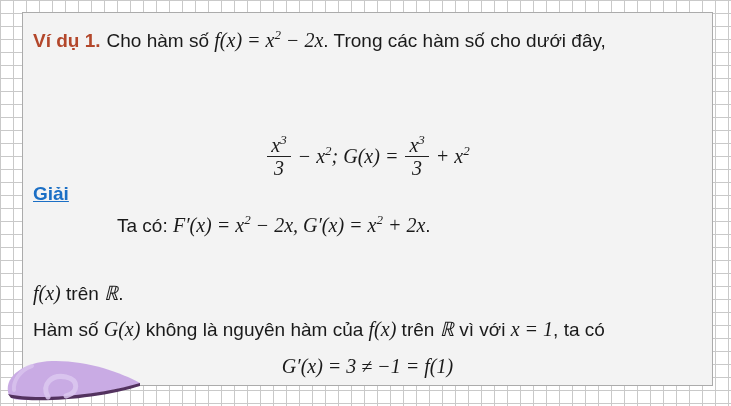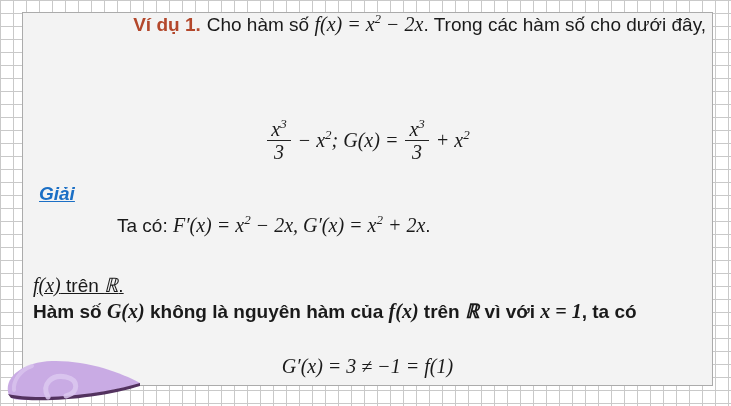--- a/index.html
+++ b/index.html
@@ -49,76 +49,76 @@
   }
   .example-label{
     color:var(--accent-red);
     font-weight:bold;
     margin-right:6px;
   }
   .centered{ text-align:center; left:0; right:0; }
   .solution-label{
     color:var(--accent-blue);
     font-weight:bold;
-    font-style:italic;
     text-decoration:underline;
     font-size:19px;
     position:absolute;
-    left:6px;
+    left:0;
   }
   .taco{ position:absolute; left:84px; white-space:nowrap;margin-top:31px; }
   .frac{
     display:inline-block;
     vertical-align:-0.62em;
     text-align:center;
     line-height:1.02;
     margin:0 2px;
   }
   .frac .num{
     display:block;
     border-bottom:1.4px solid #222;
     padding:0 4px 1px 4px;
+    margin-top:16px;
   }
   .frac .den{ display:block; padding-top:1px; }
   .quill{
     position:absolute;
     left:0; top:356px;
     width:150px; height:50px;
     z-index:5;
   }
 </style>
 </head>
 <body>
 
 <div class="board">
 
-  <div class="line" style="top:0;text-align:right;">
+  <div class="line" style="top:16px;">
     <span class="example-label">Ví dụ 1.</span><span class="t">Cho hàm số </span><span class="mi"><span>f(x) = x</span><sup>2</sup><span> − 2x</span></span><span class="t">. Trong các hàm số cho dưới đây,</span>
   </div>
 
 
   <div class="line centered" style="top:106px;">
     <span class="mi">
       <span class="frac"><span class="num"><span>x</span><sup>3</sup></span><span class="den">3</span></span><span> − x</span><sup>2</sup><span>; G(x) = </span><span class="frac"><span class="num"><span>x</span><sup>3</sup></span><span class="den">3</span></span><span> + x</span><sup>2</sup>
     </span>
   </div>
 
   <div class="line" style="top:170px;">
     <span class="solution-label" style="top:0;">Giải</span>
     <span class="taco">
       <span class="t">Ta có: </span><span class="mi"><span>F′(x) = x</span><sup>2</sup><span> − 2x,  G′(x) = x</span><sup>2</sup><span> + 2x</span></span><span class="t">.</span>
     </span>
   </div>
 
 
-  <div class="line" style="top:258px;text-decoration:underline;">
+  <div class="line" style="top:266px;">
     <span class="mi">f(x)</span><span class="t"> trên </span><span class="mi">ℝ</span><span class="t">.</span>
   </div>
 
-  <div class="line" style="top:284px;font-weight:bold;">
+  <div class="line" style="top:302px;">
     <span class="t">Hàm số </span><span class="mi">G(x)</span><span class="t"> không là nguyên hàm của </span><span class="mi">f(x)</span><span class="t"> trên </span><span class="mi">ℝ</span><span class="t"> vì với </span><span class="mi">x = 1</span><span class="t">, ta có</span>
   </div>
 
   <div class="line centered" style="top:342px;text-align:center;">
     <span class="mi">G′(x) = 3 ≠ −1 = f(1)</span>
   </div>
 
 </div>
 
 <svg class="quill" viewBox="0 0 150 50" aria-hidden="true">

